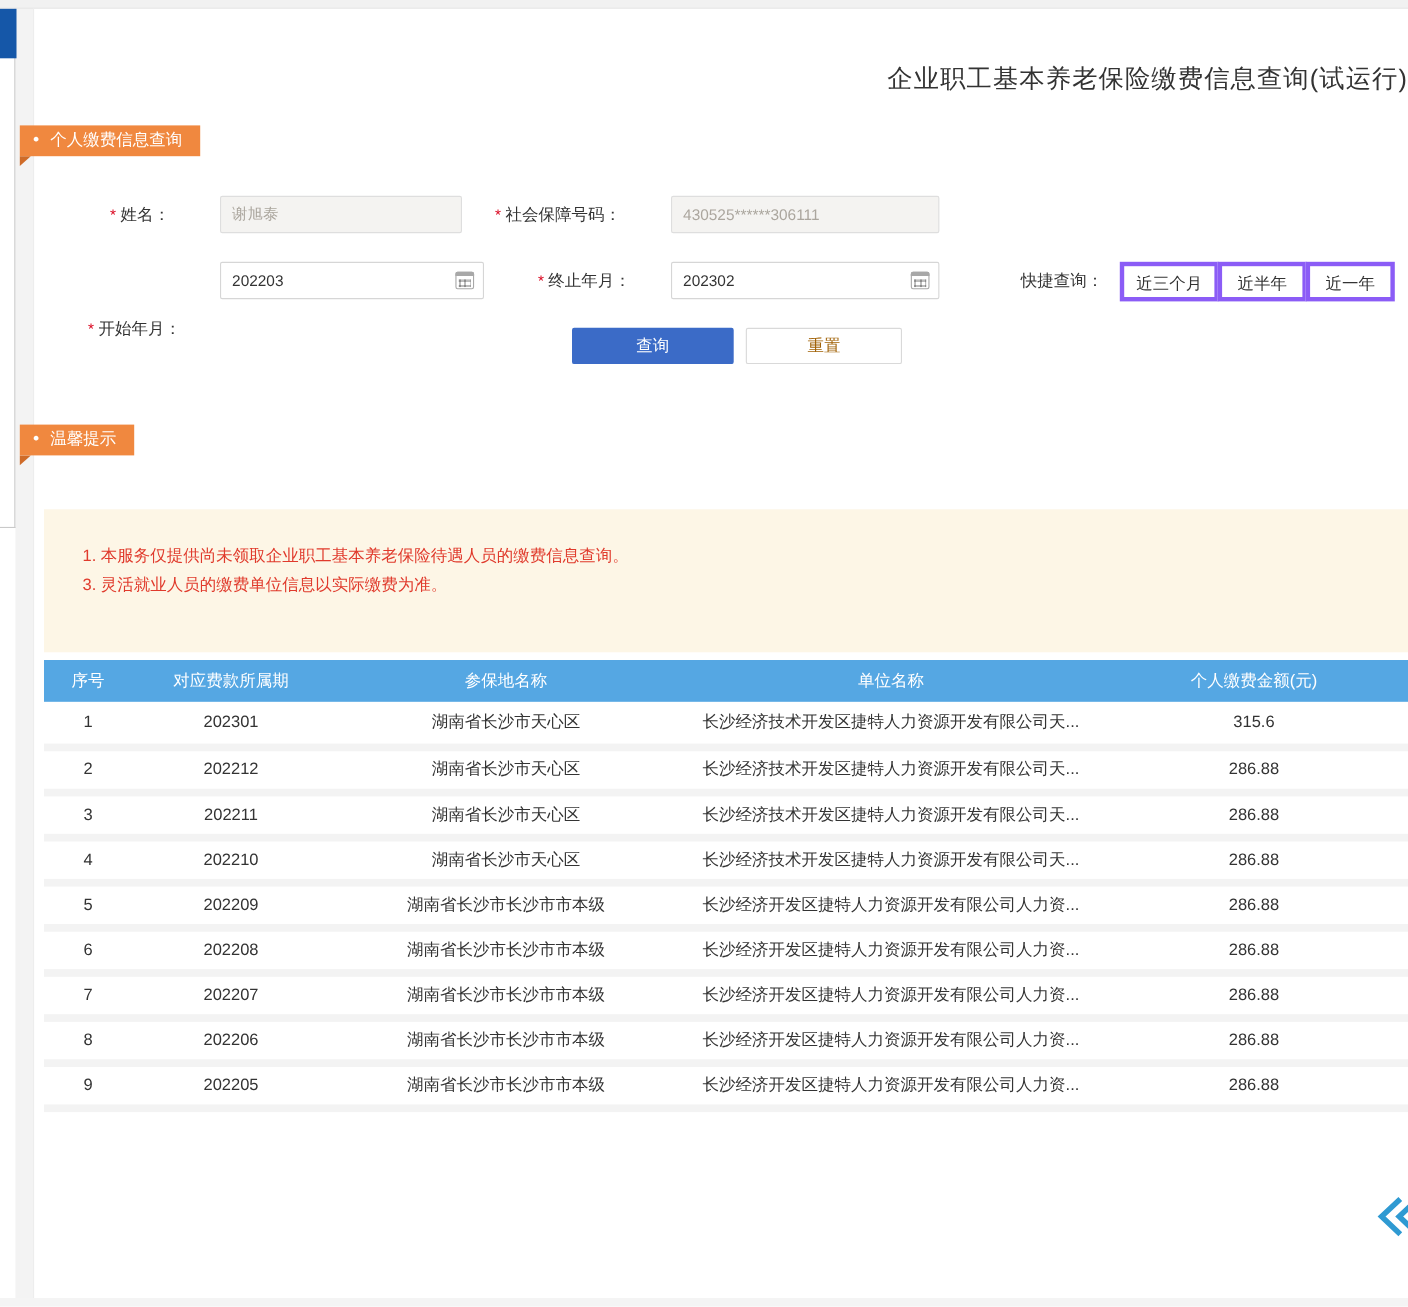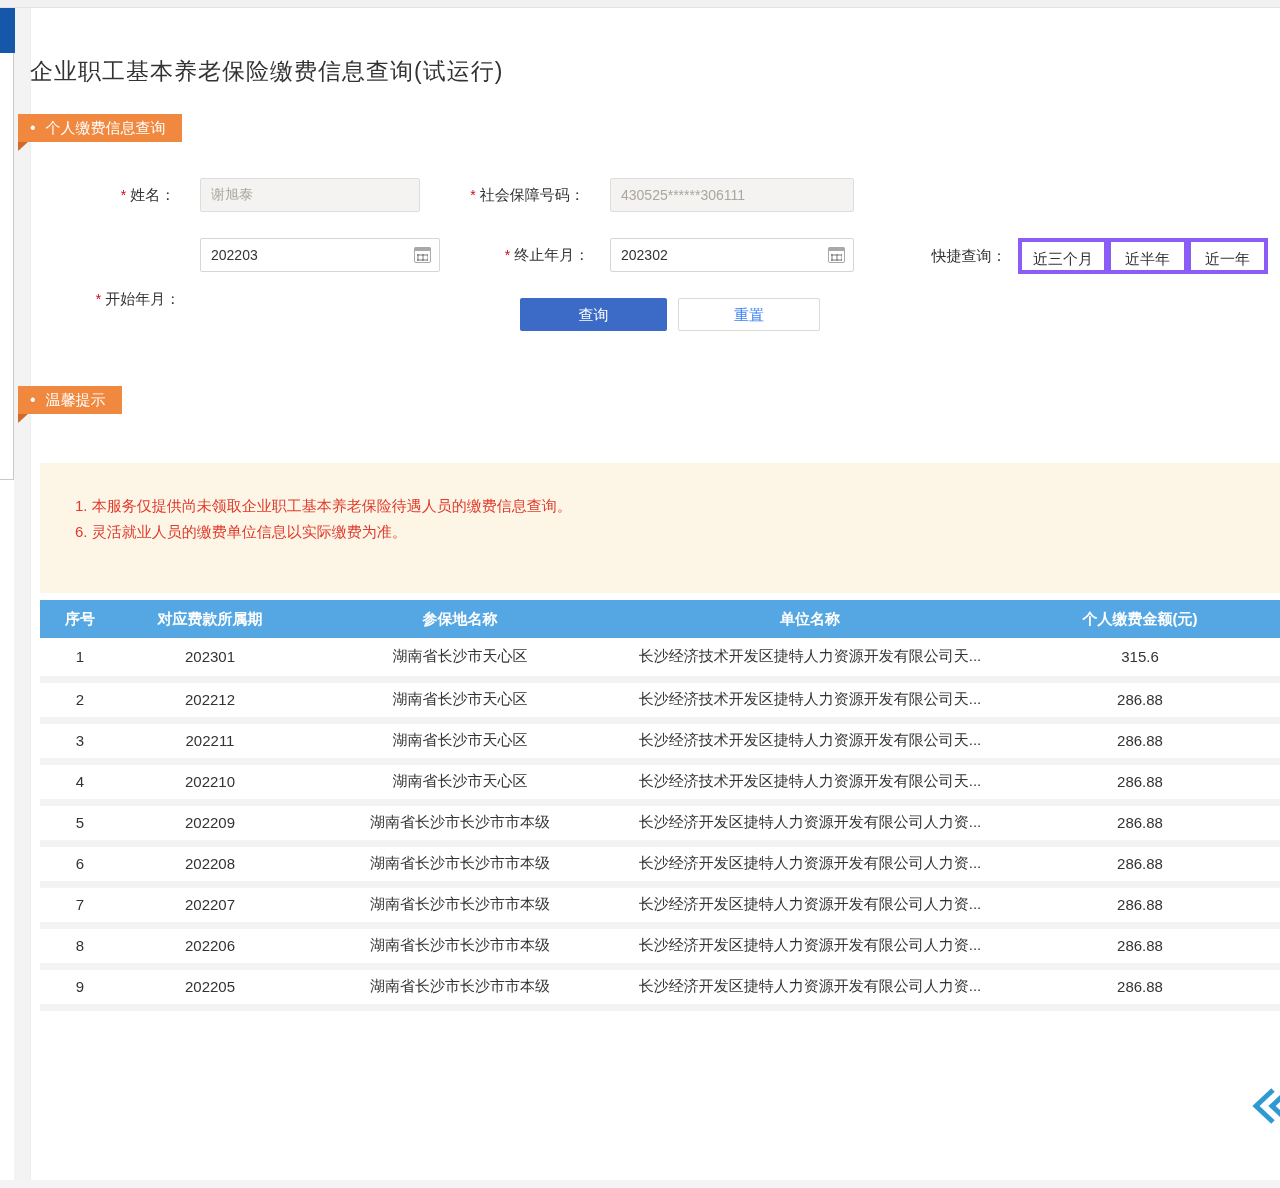--- a/index.html
+++ b/index.html
@@ -7,54 +7,54 @@
   body { font-family:"Liberation Sans", sans-serif; background:#fff; position:relative; overflow:hidden; color:#333; }
 
   .topbar { position:absolute; left:0; top:0; width:1280px; height:8px; background:#f1f1f1; border-bottom:1px solid #e3e3e3; }
   .bottombar { position:absolute; left:0; top:1180px; width:1280px; height:8px; background:#f4f4f4; }
 
   .side-gutter { position:absolute; left:14px; top:8px; width:16px; height:1172px; background:#f3f3f3; }
   .left-rail { position:absolute; left:0; top:8px; width:14px; height:472px; background:#fff; border-right:1px solid #c9c9c9; border-bottom:1px solid #c9c9c9; }
   .side-tab { position:absolute; left:0; top:8px; width:15px; height:45px; background:#1557a8; }
   .main-card { position:absolute; left:30px; top:8px; width:1250px; height:1172px; background:#fff; border-left:1px solid #ededed; }
 
-  .page-title { position:absolute; left:30px; top:56px; width:1250px; text-align:left; font-size:23px; color:#333; letter-spacing:1px; }
+  .page-title { position:absolute; left:30px; top:56px; width:1250px; text-align:right; font-size:23px; color:#333; letter-spacing:1px; }
 
   .section-badge { position:absolute; left:18px; height:28px; background:#f0883f; color:#fff; font-size:15px; line-height:28px; padding:0 16px 0 12px; display:flex; align-items:center; gap:10px; z-index:3; }
   .section-badge .bullet { font-size:16px; line-height:28px; }
   .badge-fold { position:absolute; left:18px; width:0; height:0; border-top:9px solid #cf6b28; border-right:10px solid transparent; z-index:2; }
   .badge-query { top:114px; }
   .fold-query { top:142px; }
   .badge-tips { top:386px; }
   .fold-tips { top:414px; }
 
-  .form-label { position:absolute; height:34px; line-height:34px; font-size:15px; color:#333; text-align:center; }
+  .form-label { position:absolute; height:34px; line-height:34px; font-size:15px; color:#333; text-align:left; }
   .req { color:#d9001b; margin-right:4px; font-size:14px; }
   .txt-input { position:absolute; height:34px; border:1px solid #d6d6d6; border-radius:2px; background:#fff; font-size:14px; color:#333; padding:0 30px 0 10px; font-family:"Liberation Sans",sans-serif; outline:none; }
   .txt-input.disabled { background:#f4f3f1; color:#aba69e; border-color:#dedede; padding-right:10px; }
   .date-wrap { position:absolute; height:34px; }
   .date-wrap .txt-input { left:0; top:0; width:100%; }
 
   .cal-icon { position:absolute; right:9px; top:9px; width:17px; height:16px; border:1px solid #a8a8a8; border-radius:2px; background:#fff; }
   .cal-icon::before { content:""; position:absolute; left:-1px; right:-1px; top:-1px; height:4px; background:#a8a8a8; border-radius:2px 2px 0 0; }
   .cal-icon::after { content:""; position:absolute; left:2px; top:6px; width:11px; height:7px;
     background-image:repeating-linear-gradient(to right,#b5b5b5 0 2px,transparent 2px 5px),repeating-linear-gradient(to bottom,#b5b5b5 0 2px,transparent 2px 5px);
     background-blend-mode:multiply; opacity:.9; }
 
   .quick-btn { position:absolute; top:238px; height:36px; background:#fff; border:4px solid #8b5cf6; font-size:15px; color:#333; text-align:center; line-height:34px; cursor:pointer; }
 
   .btn { position:absolute; top:298px; height:33px; border-radius:2px; font-size:15px; text-align:center; line-height:33px; cursor:pointer; }
   .btn-primary { left:520px; width:147px; background:#3b6bc7; color:#ffffff; }
-  .btn-plain { left:678px; width:142px; background:#fff; border:1px solid #d9d9d9; color:#3b82f6; line-height:31px; }
+  .btn-plain { left:678px; width:142px; background:#fff; border:1px solid #d9d9d9; color:#a16207; line-height:31px; }
 
   .notice-box { position:absolute; left:40px; top:435px; width:1240px; height:130px; background:#fdf6e6; padding:30px 0 0 35px;margin-top:28px; }
   .notice-line { font-size:15px; color:#e03a2c; line-height:26px; }
 
   .data-table { position:absolute; left:40px; top:600px; width:1240px; border-collapse:collapse; table-layout:fixed; }
-  .data-table th { background:#55a7e3; color:#fff; font-weight:bold; font-size:15px; height:38px; text-align:center; }
+  .data-table th { background:#55a7e3; color:#fff; font-weight:normal; font-size:15px; height:38px; text-align:center; }
   .data-table td { background:#fff; font-size:15px; color:#333; height:41px; text-align:center; border-bottom:7px solid #f3f3f3; white-space:nowrap; overflow:hidden; }
   .col-1{width:80px;} .col-2{width:180px;} .col-3{width:320px;} .col-4{width:380px;} .col-5{width:280px;}
 
   .collapse-chevron { position:absolute; left:1248px; top:1086px; width:46px; height:40px; cursor:pointer; }
 </style>
 </head>
 <body>
 
 <div class="topbar"></div>
 <div class="side-gutter"></div>
@@ -106,21 +106,21 @@
 <div class="btn btn-plain">重置</div>
 
 <div class="section-badge badge-tips">
   <span class="bullet">•</span>
   <span>温馨提示</span>
 </div>
 <div class="badge-fold fold-tips"></div>
 
 <div class="notice-box">
   <div class="notice-line">1. 本服务仅提供尚未领取企业职工基本养老保险待遇人员的缴费信息查询。</div>
-  <div class="notice-line">6. 灵活就业人员的缴费单位信息以实际缴费为准。</div>
+  <div class="notice-line">3. 灵活就业人员的缴费单位信息以实际缴费为准。</div>
 </div>
 
 <table class="data-table">
   <colgroup>
     <col class="col-1">
       <col class="col-2">
       <col class="col-3">
       <col class="col-4">
       <col class="col-5">
   </colgroup>

